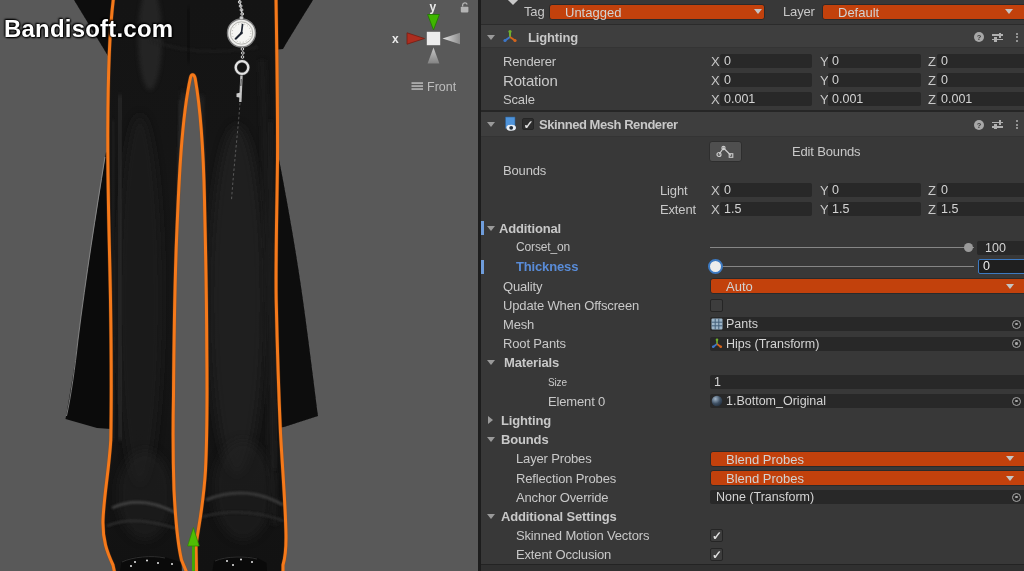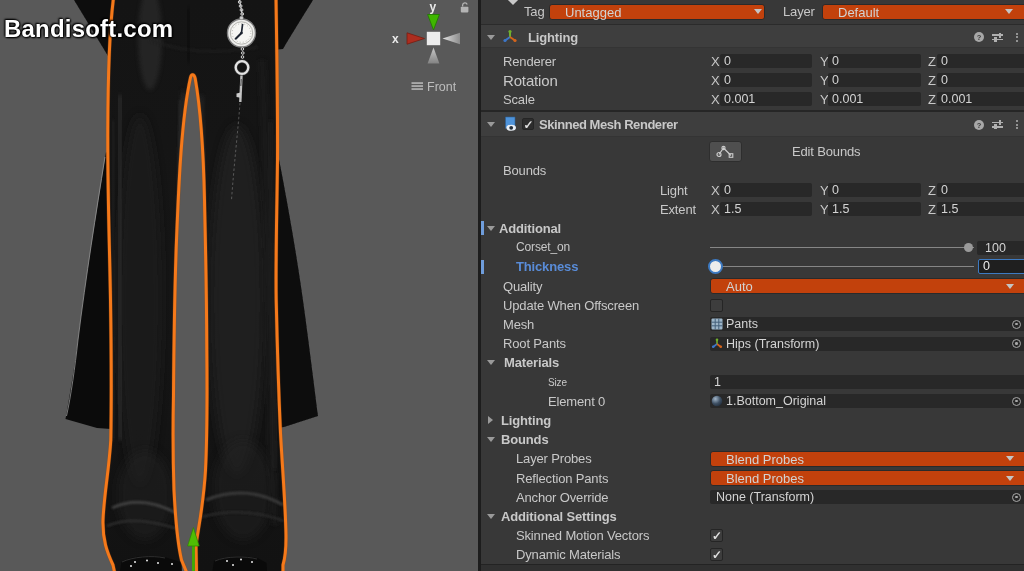--- a/index.html
+++ b/index.html
@@ -306,29 +306,29 @@
       </defs>
 <circle cx="6" cy="6" r="5.3" fill="url(#sphg)"></circle>
     </svg>
     <div class="foldr" style="left:488px;top:415.9px"></div>
     <div class="lbl bold" style="left:501px;top:412.9px;font-size:13px">Lighting</div>
     <div class="foldd" style="left:487px;top:437.1px"></div>
     <div class="lbl bold" style="left:501px;top:432.1px;font-size:13px">Bounds</div>
     <div class="lbl" style="left:516px;top:451.3px;font-size:13px">Layer Probes</div>
     <div class="drop" style="left:710px;top:450.8px;width:322px;height:16px">Blend Probes</div>
     <div class="caret" style="left:1006px;top:456.3px"></div>
-    <div class="lbl" style="left:516px;top:470.5px;font-size:13px">Reflection Pants</div>
+    <div class="lbl" style="left:516px;top:470.5px;font-size:13px">Reflection Probes</div>
     <div class="drop" style="left:710px;top:470.0px;width:322px;height:16px">Blend Probes</div>
     <div class="caret" style="left:1006px;top:475.5px"></div>
     <div class="lbl" style="left:516px;top:489.7px;font-size:13px">Anchor Override</div>
     <div class="fld" style="left:710px;top:490.2px;width:322px;height:14px;padding-left:6px;overflow:hidden">None (Transform)</div>
     <div class="pickc" style="left:1012px;top:492.7px"></div>
     <div class="pickd" style="left:1015px;top:495.7px"></div>
     <div class="foldd" style="left:487px;top:513.9px"></div>
     <div class="lbl bold" style="left:501px;top:508.9px;font-size:13px">Additional Settings</div>
     <div class="lbl" style="left:516px;top:528.1px;font-size:13px">Skinned Motion Vectors</div>
     <div class="cb" style="left:710px;top:529.1px"></div>
     <div class="chk" style="left:712px;top:529.6px">✓</div>
-    <div class="lbl" style="left:516px;top:547.3px;font-size:13px">Dynamic Materials</div>
+    <div class="lbl" style="left:516px;top:547.3px;font-size:13px">Extent Occlusion</div>
     <div class="cb" style="left:710px;top:548.3px"></div>
     <div class="chk" style="left:712px;top:548.8px">✓</div>
     <div class="abs" style="left:481px;top:564px;width:543px;height:1px;background:#232323"></div>
     <div class="abs" style="left:481px;top:565px;width:543px;height:6px;background:#303030"></div>
 </div>
 </body></html>

